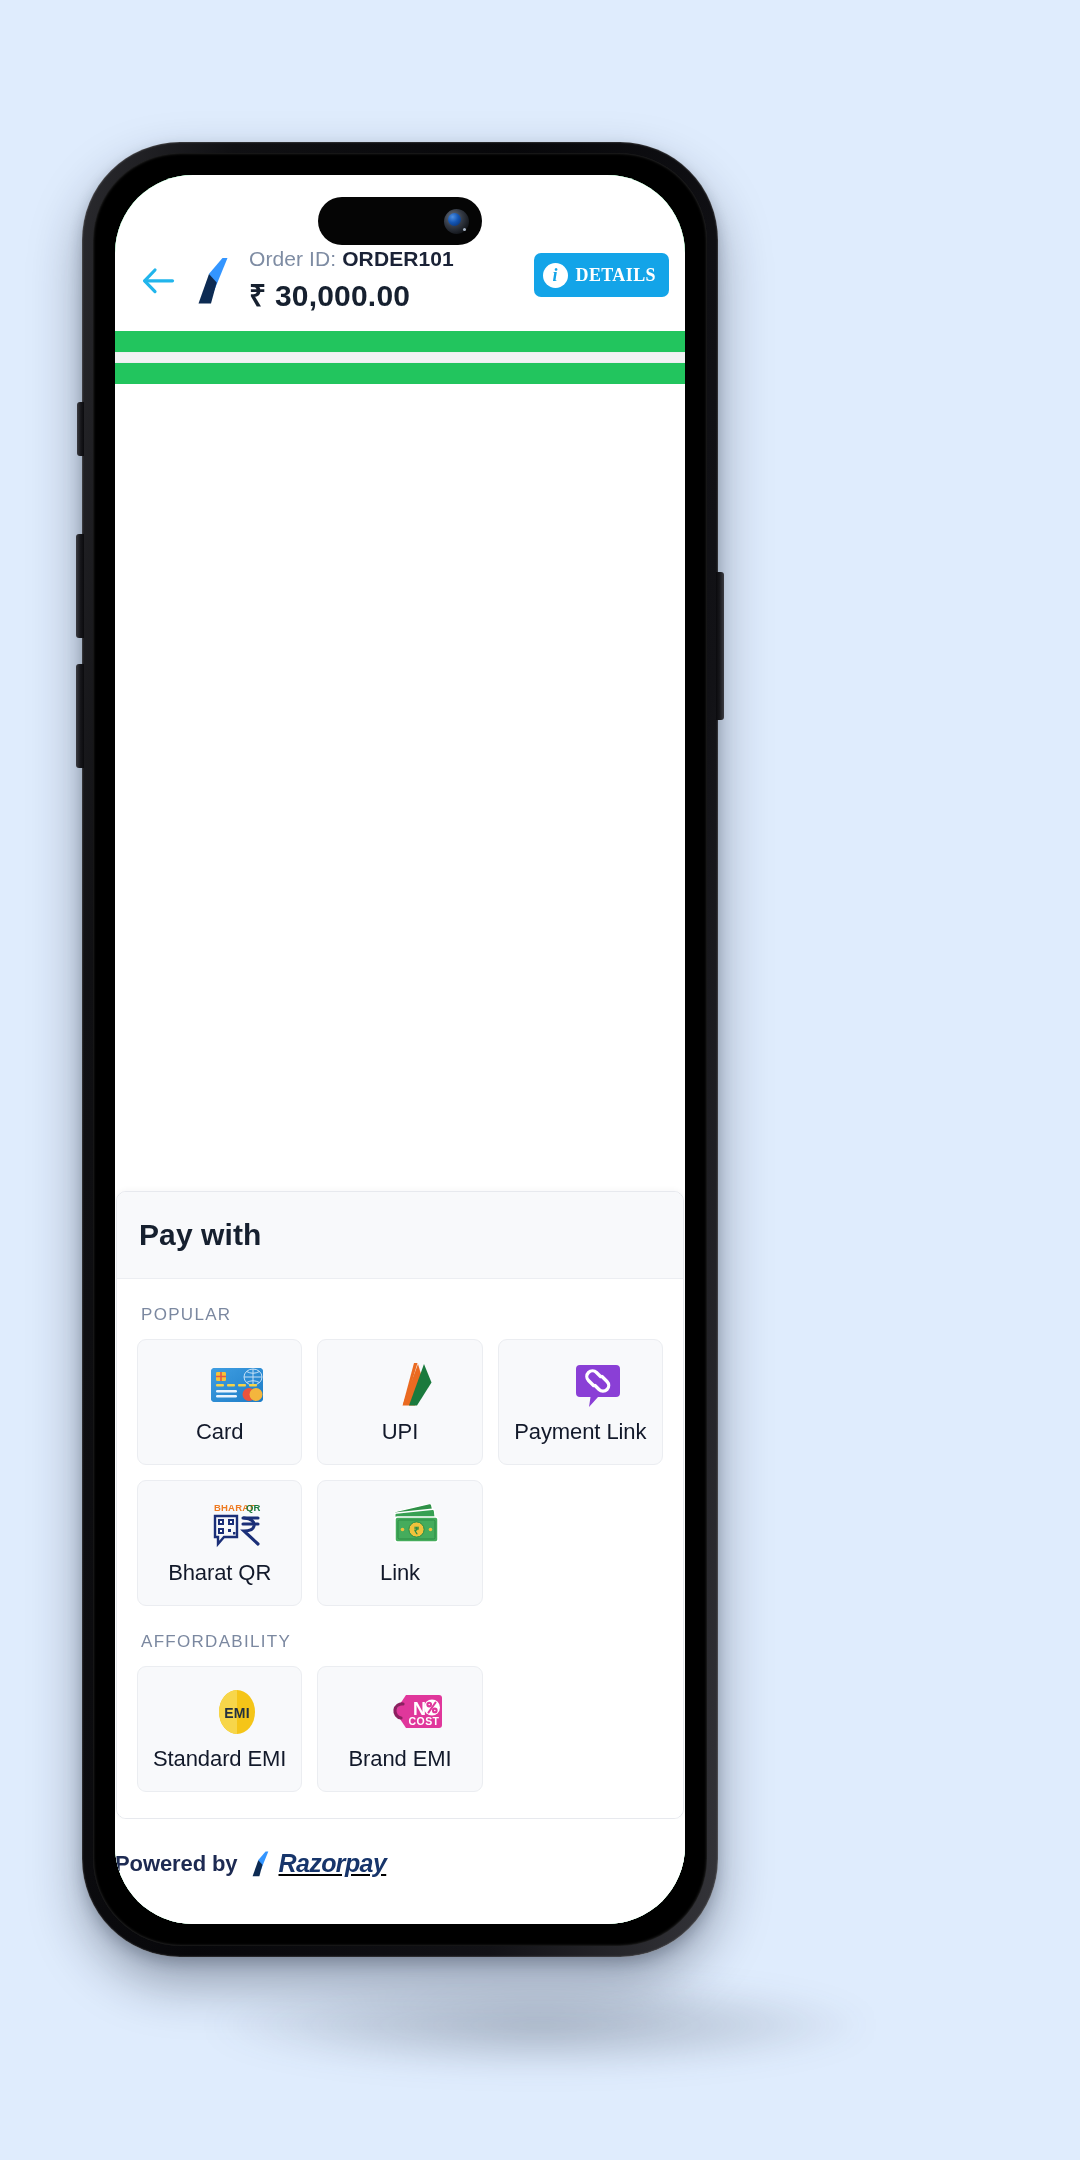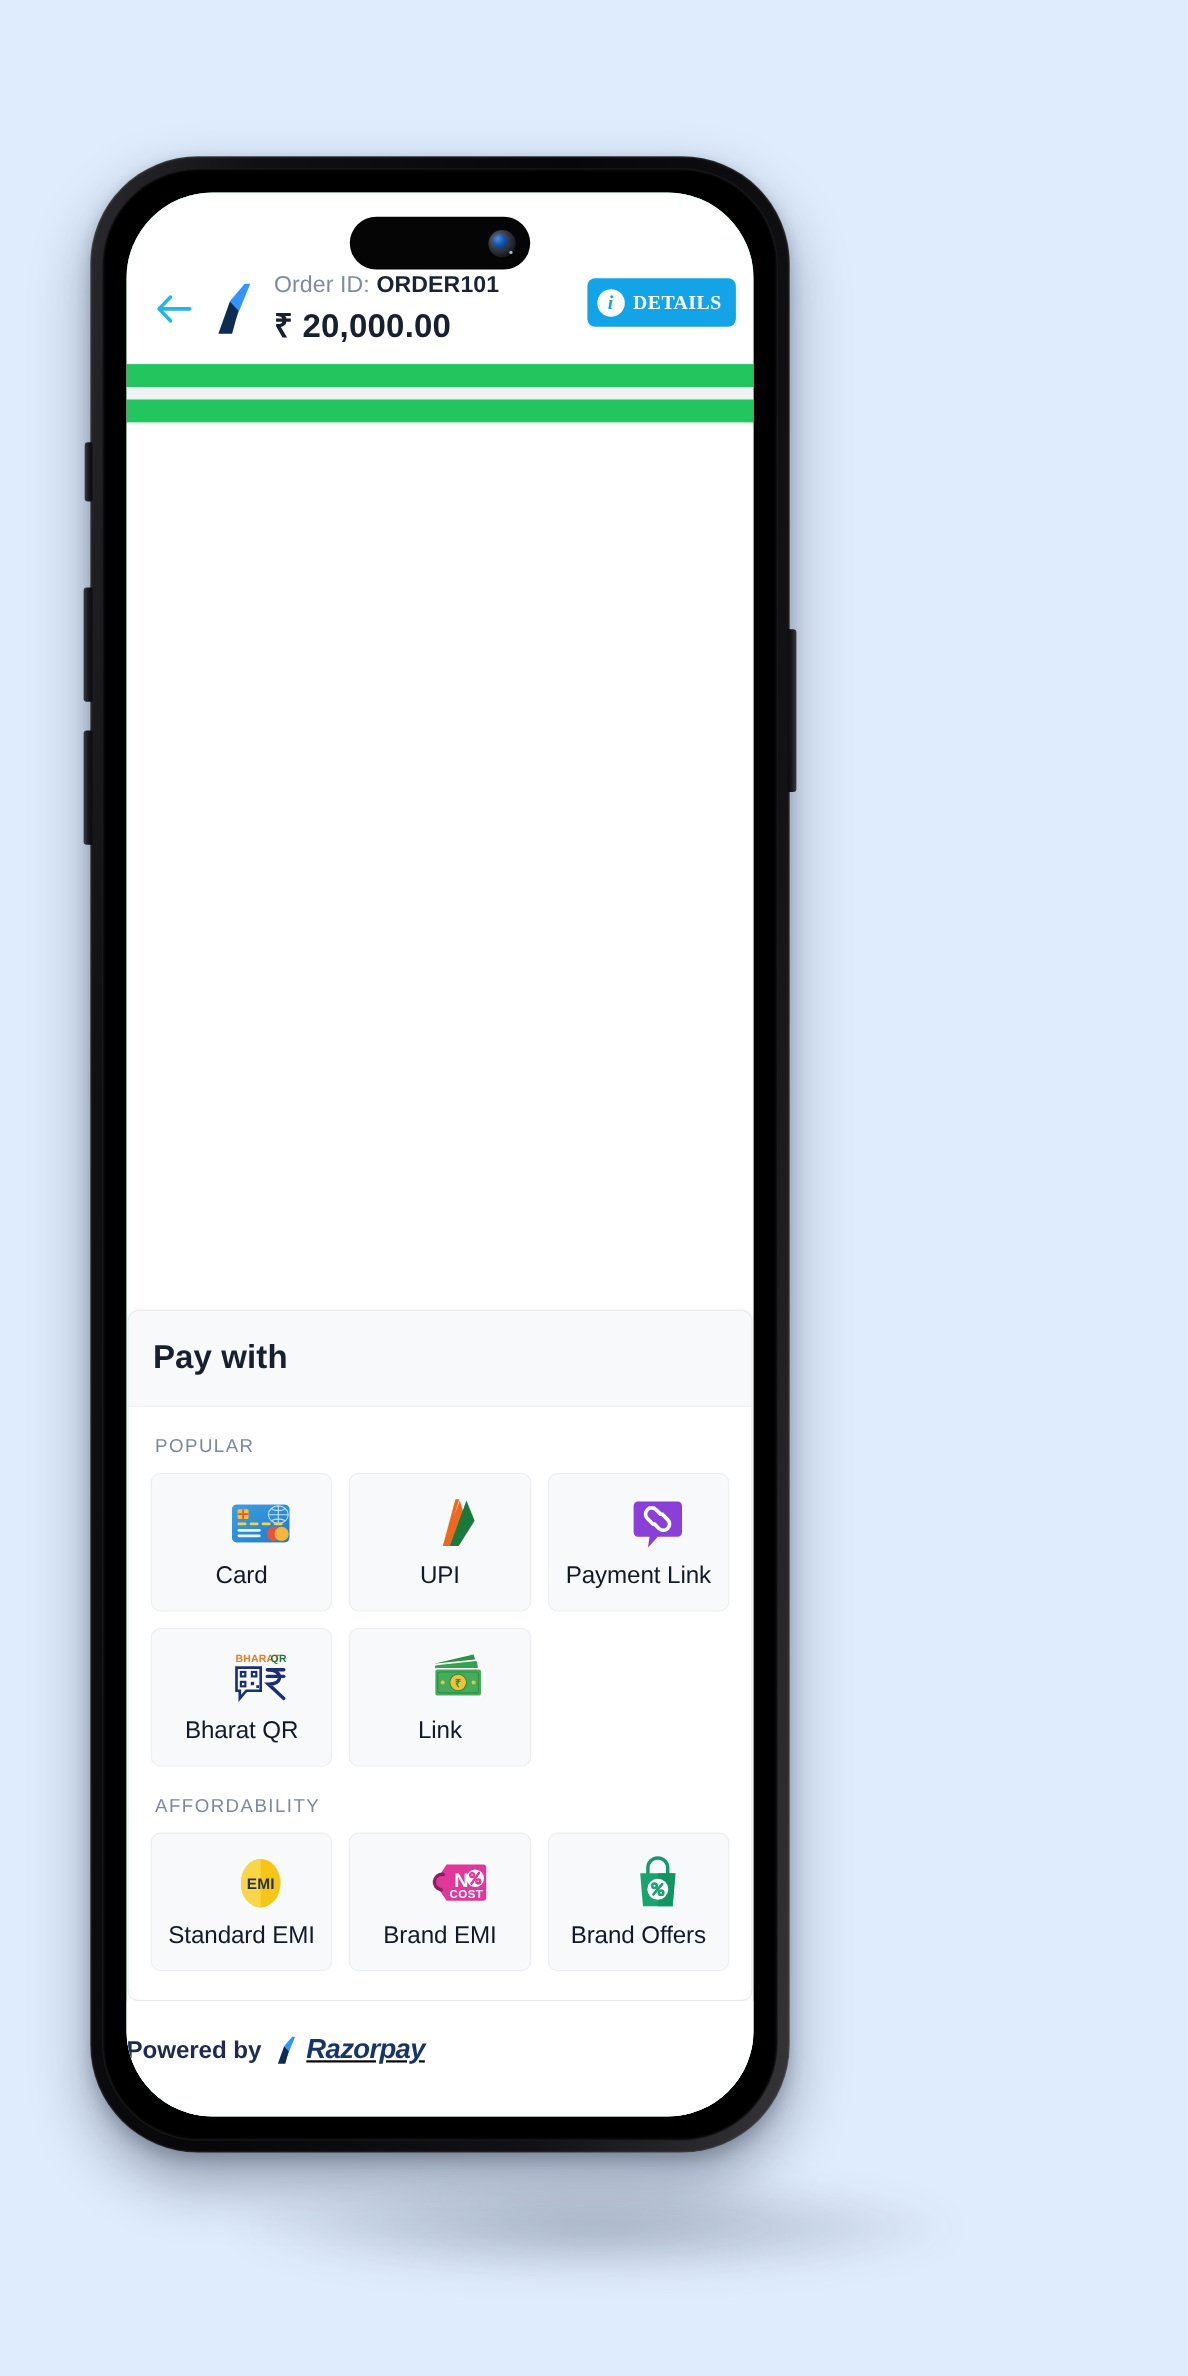--- a/index.html
+++ b/index.html
@@ -359,21 +359,21 @@
 
           <div class="merchant-logo">
             <svg width="44" height="48" viewBox="0 0 44 48">
               <path d="M30.5 1 L17.5 16.2 L13.2 33.5 L22.2 33.5 L35.5 1 Z" fill="#3395ff"></path>
               <path d="M17.0 17.0 L6.5 46.5 L19.0 46.5 L24.7 25.5 Z" fill="#0d2b53"></path>
             </svg>
           </div>
 
           <div class="order-block">
             <div class="order-id-line"><span>Order ID: </span><b>ORDER101</b></div>
-            <div class="amount">₹ 20,000.00</div>
+            <div class="amount">₹ 30,000.00</div>
           </div>
 
           <div class="details-btn">
             <span class="info-icon">i</span>
             <span class="lbl">DETAILS</span>
           </div>
         </div>
 
         <div class="header-divider"></div>
 
@@ -529,36 +529,20 @@
                         <circle cx="40.2" cy="15.6" r="1.8"></circle>
                         <circle cx="45.8" cy="21.4" r="1.8"></circle>
                         <path d="M46.5 13.5 L39.5 23.5" stroke-linecap="round"></path>
                       </g>
                       <text x="35" y="36" text-anchor="middle" font-family="Liberation Sans, sans-serif" font-size="10.5" font-weight="700" fill="#ffffff" letter-spacing=".4">COST</text>
                     </svg>
                   </div>
                   <div class="tile-label">Brand EMI</div>
                 </div>
 
-                <div class="tile">
-                  <div class="tile-icon">
-                    <svg width="48" height="50" viewBox="0 0 48 50">
-                      <path d="M15 17 V11 A9 9 0 0 1 33 11 V17" fill="none" stroke="#17996b" stroke-width="3.2" stroke-linecap="round"></path>
-                      <path d="M8 16 H40 L37.5 46 H10.5 Z" fill="#18a36f"></path>
-                      <path d="M24 16 H40 L37.5 46 H24 Z" fill="#159463"></path>
-                      <circle cx="24" cy="30.5" r="9.5" fill="#ffffff"></circle>
-                      <g stroke="#18a36f" stroke-width="2.3" fill="none">
-                        <circle cx="21" cy="27.3" r="2.1"></circle>
-                        <circle cx="27" cy="33.7" r="2.1"></circle>
-                        <path d="M28 25.8 L20 35.2" stroke-linecap="round"></path>
-                      </g>
-                    </svg>
-                  </div>
-                  <div class="tile-label">Brand Offers</div>
-                </div>
               </div>
 
             </div>
           </div>
 
           <div class="footer">
             <span class="powered-txt">Powered by</span>
             <span class="rzp-foot-group">
               <svg width="26" height="26" viewBox="0 0 44 48">
                 <path d="M30.5 1 L17.5 16.2 L13.2 33.5 L22.2 33.5 L35.5 1 Z" fill="#3395ff"></path>

